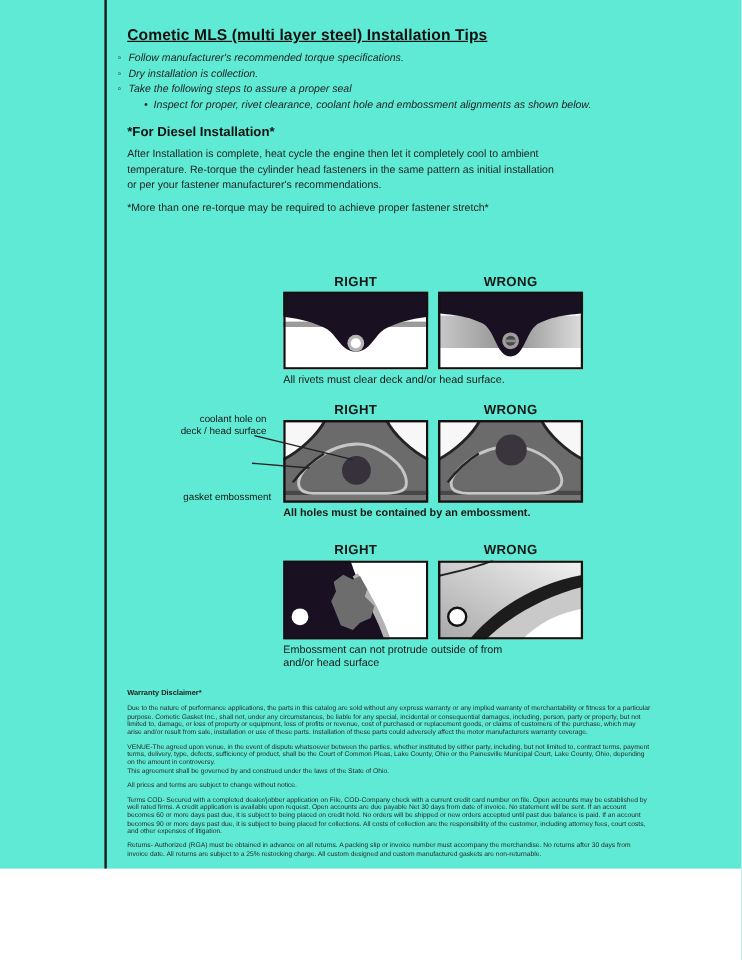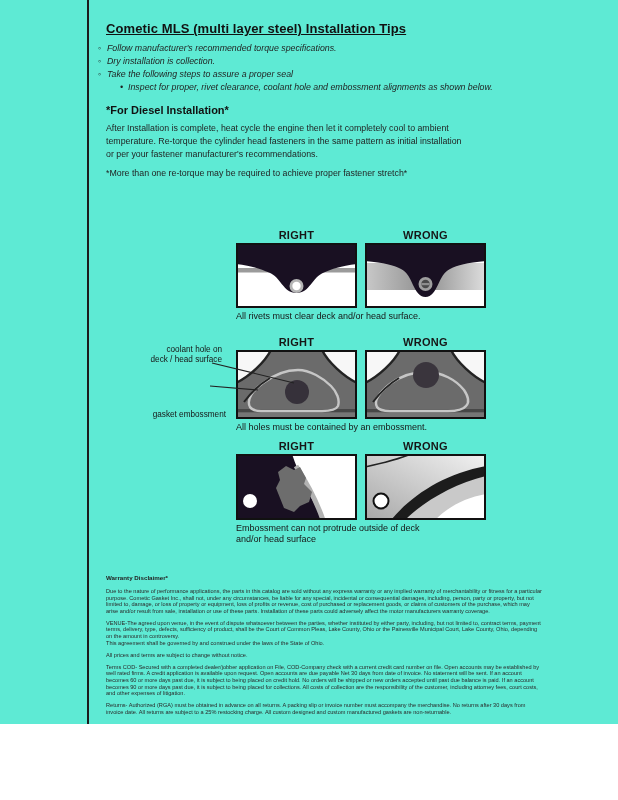--- a/index.html
+++ b/index.html
@@ -88,21 +88,21 @@
   .diagram-boxes { display: flex; margin-top: 1px; }
   .diagram-boxes svg + svg { margin-left: 8px; }
   .diagram-caption {
     font-size: 9px;
     line-height: 10.5px;
     color: #161616;
     margin-top: 3px;
     white-space: pre-line;
   }
   .row-gap-1 { margin-bottom: 13px; }
-  .row-gap-2 { margin-bottom: 7px; }
+  .row-gap-2 { margin-bottom: 20px; font-weight: bold; }
   
   .anno-label {
     position: absolute;
     width: 104px;
     text-align: right;
     font-size: 8.2px;
     line-height: 10px;
     color: #161616;
     white-space: pre-line;
   }
@@ -257,21 +257,21 @@
           </defs>
           <rect x="0" y="0" width="121" height="66" fill="#c9c9c9"></rect>
           <path d="M0,0 H121 V14 C84,26 48,44 26,66 L0,66 Z" fill="url(#g-band3)"></path>
           <path d="M70,66 C84,52 100,44 121,40 L121,66 Z" fill="#ffffff"></path>
           <path d="M26,66 C46,42 78,20 121,12 L121,22 C88,30 58,48 40,66 Z" fill="#1c1c1c"></path>
           <path d="M0,13 C18,9 34,5 46,0" fill="none" stroke="#222222" stroke-width="1.5"></path>
           <circle cx="16" cy="47" r="7.5" fill="#ffffff" stroke="#111111" stroke-width="2"></circle>
           <rect x="1" y="1" width="119" height="64" fill="none" stroke="#111111" stroke-width="2"></rect>
         </svg>
       </div>
-      <div class="diagram-caption">Embossment can not protrude outside of deck
+      <div class="diagram-caption">Embossment can not protrude outside of from
 and/or head surface</div>
     </div>
   </div>
 
   <div class="anno-label anno-1">coolant hole on
 deck / head surface</div>
   <div class="anno-label anno-2">gasket embossment</div>
   <svg class="anno-lines" width="100" height="48" viewBox="0 0 100 48">
     <line x1="6" y1="13" x2="88" y2="33" stroke="#222222" stroke-width="1.2"></line>
     <line x1="4" y1="36" x2="52" y2="40" stroke="#222222" stroke-width="1.2"></line>

